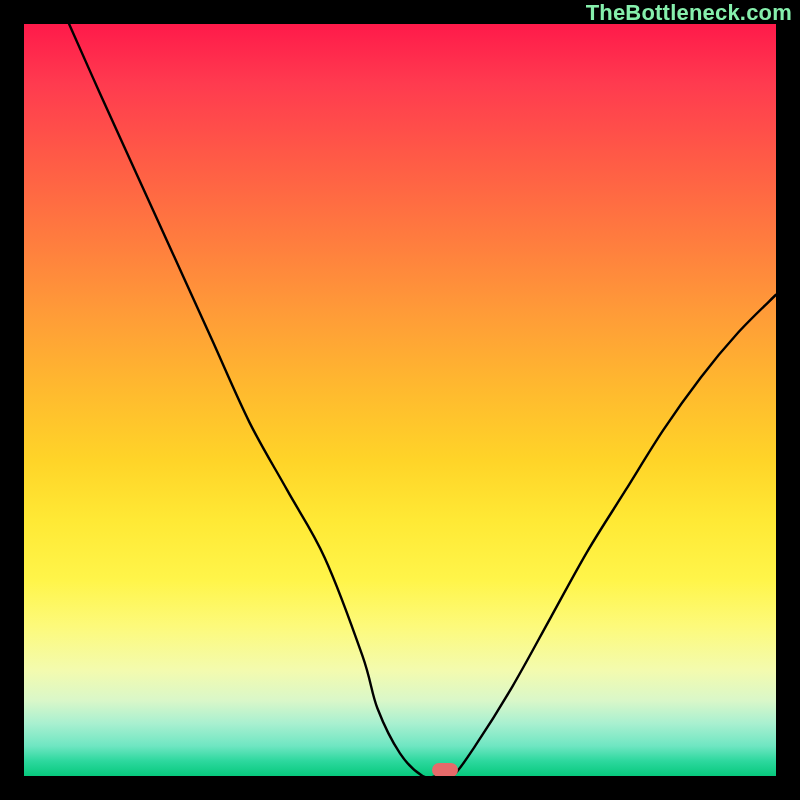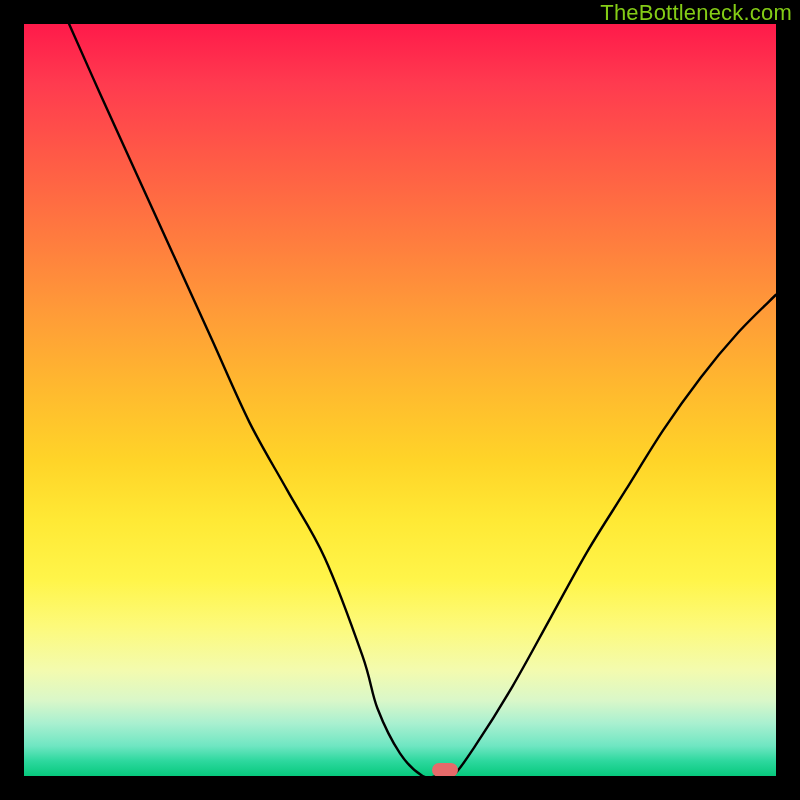--- a/index.html
+++ b/index.html
@@ -60,22 +60,22 @@
     height: 14px;
     border-radius: 8px;
     background: #e66a6a;
   }
   .watermark {
     position: absolute;
     top: 0;
     right: 8px;
     font-family: Arial, Helvetica, sans-serif;
     font-size: 22px;
-    font-weight: 400;
-    color: #84cc16;
+    font-weight: 700;
+    color: #86efac;
     letter-spacing: 0.2px;
   }
 </style>
 </head>
 <body>
 
 <div class="frame">
   <div class="watermark">TheBottleneck.com</div>
   <div class="plot">
     <div class="gradient"></div>

